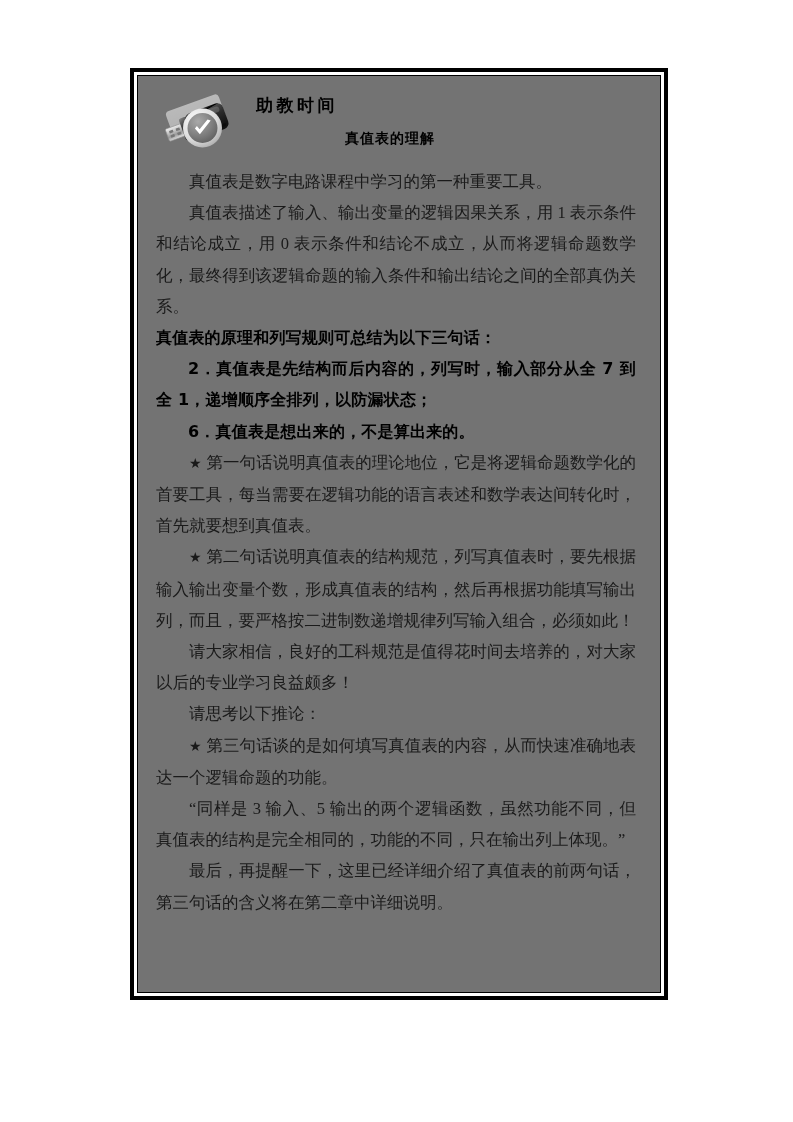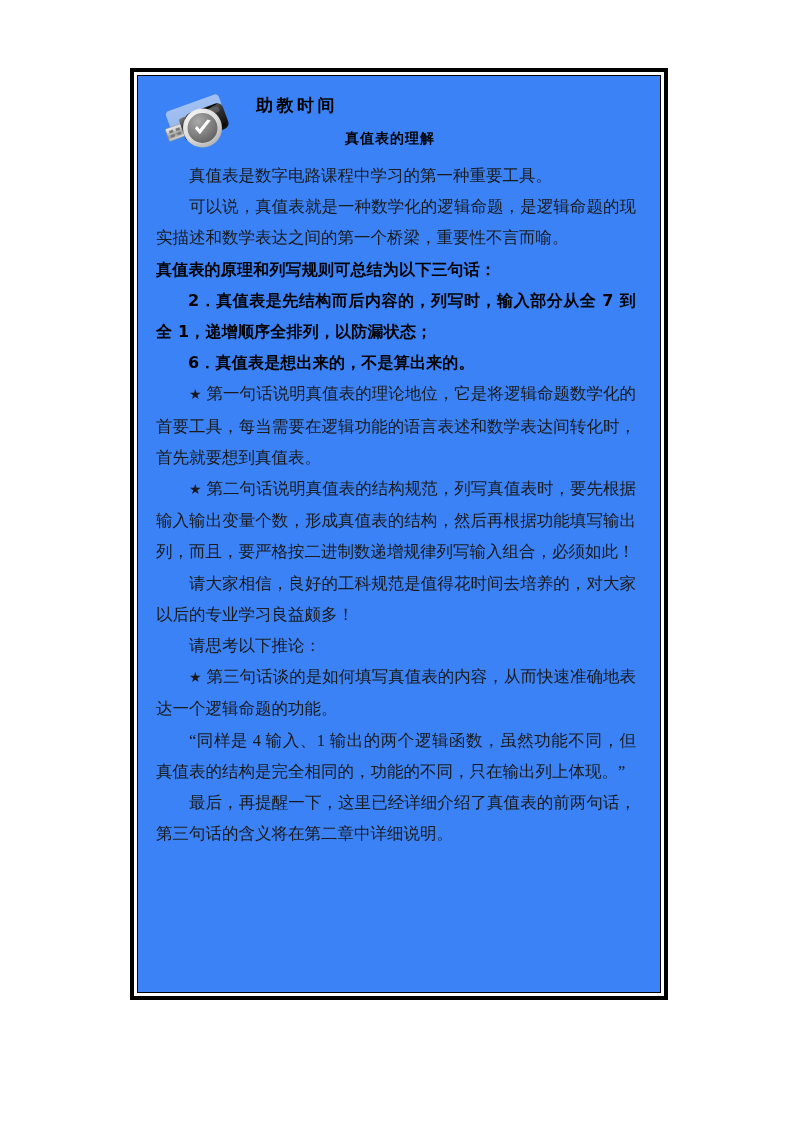--- a/index.html
+++ b/index.html
@@ -27,21 +27,21 @@
     background: #ffffff;
   }
   #doc-frame-inner {
     position: absolute;
     left: 3px;
     top: 3px;
     right: 3px;
     bottom: 3px;
     box-sizing: border-box;
     border: 1.5px solid #000000;
-    background: #3b82f6;
+    background: #737373;
   }
 
   #doc-content {
     position: absolute;
     left: 18px;
     top: 10px;
     right: 10px;
     bottom: 6px;
     overflow: hidden;
   }
@@ -82,20 +82,21 @@
     font-family: "DejaVu Sans", "Liberation Sans", sans-serif;
     font-weight: bold;
     font-size: 14px;
     letter-spacing: 1px;
     color: #000000;
     padding-right: 26px;
   }
 
   
   #body-text {
+    margin-top: 6px;
     padding-right: 14px;
   }
 
   .para {
     margin: 0;
     font-size: 16.5px;
     line-height: 31.2px;
     color: #1a1a1a;
     text-align: justify;
     text-justify: inter-ideograph;
@@ -196,28 +197,28 @@
           </g>
         </svg>
 
         <div id="assistant-time-label">助教时间</div>
 
         <div id="main-title">真值表的理解</div>
       </div>
 
       <div id="body-text">
           <p class="para"><span>真值表是数字电路课程中学习的第一种重要工具。</span></p>
-          <p class="para"><span>可以说，真值表就是一种数学化的逻辑命题，是逻辑命题的现实描述和数学表达之间的第一个桥梁，重要性不言而喻。</span></p>
+          <p class="para"><span>真值表描述了输入、输出变量的逻辑因果关系，用 1 表示条件和结论成立，用 0 表示条件和结论不成立，从而将逻辑命题数学化，最终得到该逻辑命题的输入条件和输出结论之间的全部真伪关系。</span></p>
           <p class="para bold bold-noindent"><span>真值表的原理和列写规则可总结为以下三句话：</span></p>
           <p class="para bold"><span>2．真值表是先结构而后内容的，列写时，输入部分从全 7 到全 1，递增顺序全排列，以防漏状态；</span></p>
           <p class="para bold"><span>6．真值表是想出来的，不是算出来的。</span></p>
           <p class="para star"><span class="star-glyph">★</span><span>第一句话说明真值表的理论地位，它是将逻辑命题数学化的首要工具，每当需要在逻辑功能的语言表述和数学表达间转化时，首先就要想到真值表。</span></p>
           <p class="para star"><span class="star-glyph">★</span><span>第二句话说明真值表的结构规范，列写真值表时，要先根据输入输出变量个数，形成真值表的结构，然后再根据功能填写输出列，而且，要严格按二进制数递增规律列写输入组合，必须如此！</span></p>
           <p class="para"><span>请大家相信，良好的工科规范是值得花时间去培养的，对大家以后的专业学习良益颇多！</span></p>
           <p class="para"><span>请思考以下推论：</span></p>
           <p class="para star"><span class="star-glyph">★</span><span>第三句话谈的是如何填写真值表的内容，从而快速准确地表达一个逻辑命题的功能。</span></p>
-          <p class="para"><span>“同样是 4 输入、1 输出的两个逻辑函数，虽然功能不同，但真值表的结构是完全相同的，功能的不同，只在输出列上体现。”</span></p>
+          <p class="para"><span>“同样是 3 输入、5 输出的两个逻辑函数，虽然功能不同，但真值表的结构是完全相同的，功能的不同，只在输出列上体现。”</span></p>
           <p class="para"><span>最后，再提醒一下，这里已经详细介绍了真值表的前两句话，第三句话的含义将在第二章中详细说明。</span></p>
         </div>
 
     </div>
   </div>
 </div>
 
 </body></html>

